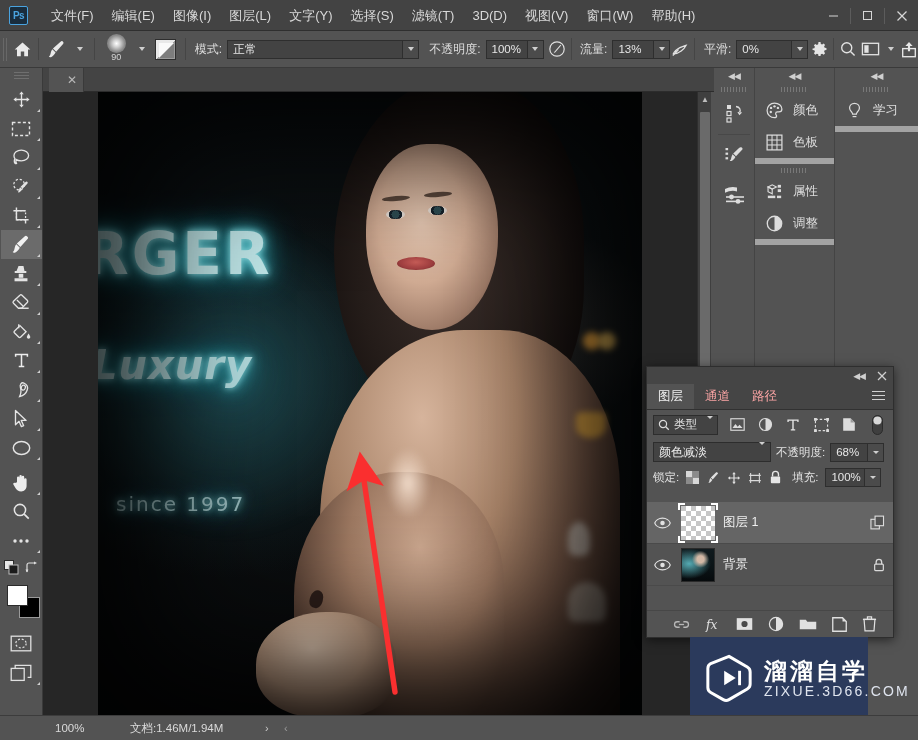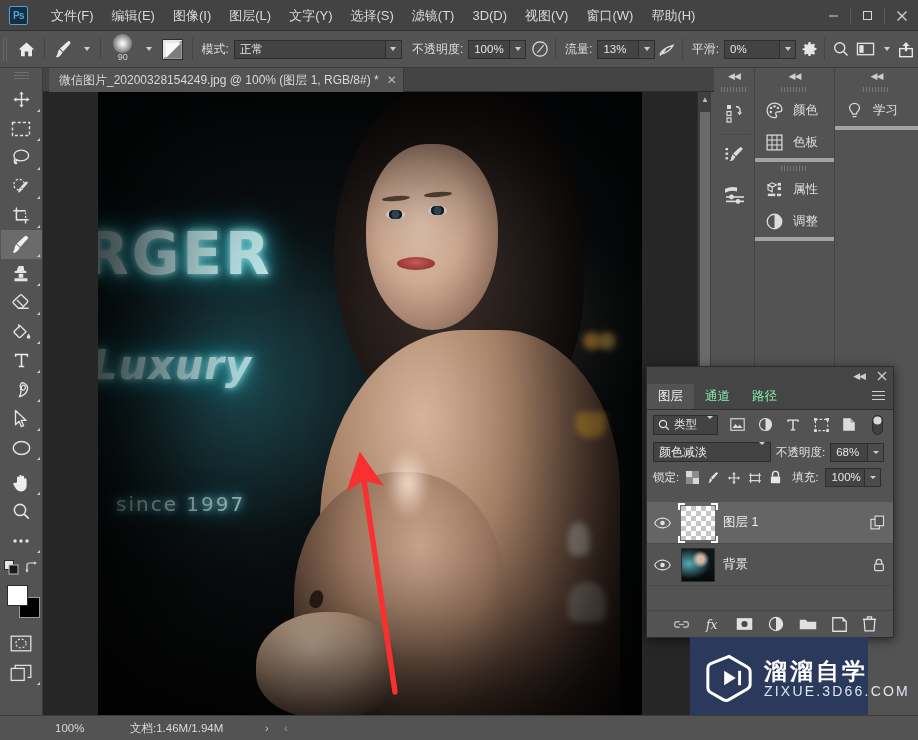--- a/index.html
+++ b/index.html
@@ -249,31 +249,31 @@
   .mini-sep{ height:1px; background:#484848; margin:2px 4px; }
 
   .group2{
     position:absolute; left:755px; top:68px; width:80px; height:647px;
     background:#535353; border-right:1px solid #444;
   }
   .group3{
     position:absolute; left:835px; top:68px; width:83px; height:647px;
     background:#535353;
   }
-  .pgroup{ background:#535353; border-bottom:4px solid #a3a3a3; }
+  .pgroup{ background:#535353; border-bottom:6px solid #a3a3a3; }
 
   
   .layers{
     position:absolute; left:646px; top:366px; width:248px; height:272px;
     background:#535353; border:1px solid #2e2e2e;
     box-shadow:0 2px 10px rgba(0,0,0,.55);
   }
   .lp-top{ height:17px; background:#454545; position:relative; display:flex; align-items:center; justify-content:flex-end; padding-right:6px; gap:12px;}
   .lp-tabs{ height:26px; background:#454545; display:flex; align-items:stretch; position:relative; border-bottom:1px solid #313131;}
-  .lp-tab{ padding:0 11px; display:flex; align-items:center; font-size:12.5px; color:#86efac;}
+  .lp-tab{ padding:0 11px; display:flex; align-items:center; font-size:12.5px; color:#fca5a5;}
   .lp-tab.active{ background:#535353; color:#f0f0f0;}
   .lp-menu{ position:absolute; right:8px; top:7px; width:13px; height:11px;
     background:repeating-linear-gradient(to bottom,#d0d0d0 0 1.5px,transparent 1.5px 4px); }
   .lp-filter{ height:29px; display:flex; align-items:center; padding:0 6px; gap:12px;}
   .filter-sel{
     width:86px; height:20px; background:#434343; border:1px solid #2d2d2d;
     display:flex; align-items:center; padding:0 4px; gap:4px; font-size:11.5px; color:#e2e2e2;
   }
   .filter-sel .cr{ margin-left:auto; }
   .fi{ width:22px; height:22px; display:flex; align-items:center; justify-content:center; }
@@ -401,21 +401,21 @@
 
     <div class="ob-item" style="padding:0 4px">
       <div class="swatch-tile"></div>
     </div>
 
     <div class="obsep"></div>
 
     <div class="ob-item">
       <span class="ob-label">模式:</span>
       <div style="display:flex">
-        <div class="ob-field" style="width:152px">正常</div>
+        <div class="ob-field" style="width:176px">正常</div>
         <div class="ob-drop">
             <i class="caret"></i>
           </div>
       </div>
     </div>
 
     <div class="ob-item" style="margin-left:6px">
       <span class="ob-label">不透明度:</span>
       <div style="display:flex">
         <div class="ob-field" style="width:42px">100%</div>
@@ -505,21 +505,20 @@
         <svg width="18" height="19" viewBox="0 0 20 20">
             <rect x="3" y="9" width="14" height="9" fill="none" stroke="#e8e8e8" stroke-width="1.5"></rect>
             <path d="M10 1.8 L14 6.2 L11.2 6.2 L11.2 12 L8.8 12 L8.8 6.2 L6 6.2 Z" fill="#e8e8e8"></path>
           </svg>
       </span>
     </div>
   </div>
 
   <div class="tabstrip">
     <div class="doc-tab">
-      <span>微信图片_20200328154249.jpg @ 100% (图层 1, RGB/8#) *</span>
       <span class="tab-close">✕</span>
     </div>
   </div>
 
   <div class="canvas-wrap">
     <div class="canvas-left-pad"></div>
     <div class="canvas-right-pad"></div>
 
     <div class="photo">
       <div class="p-bg"></div>

